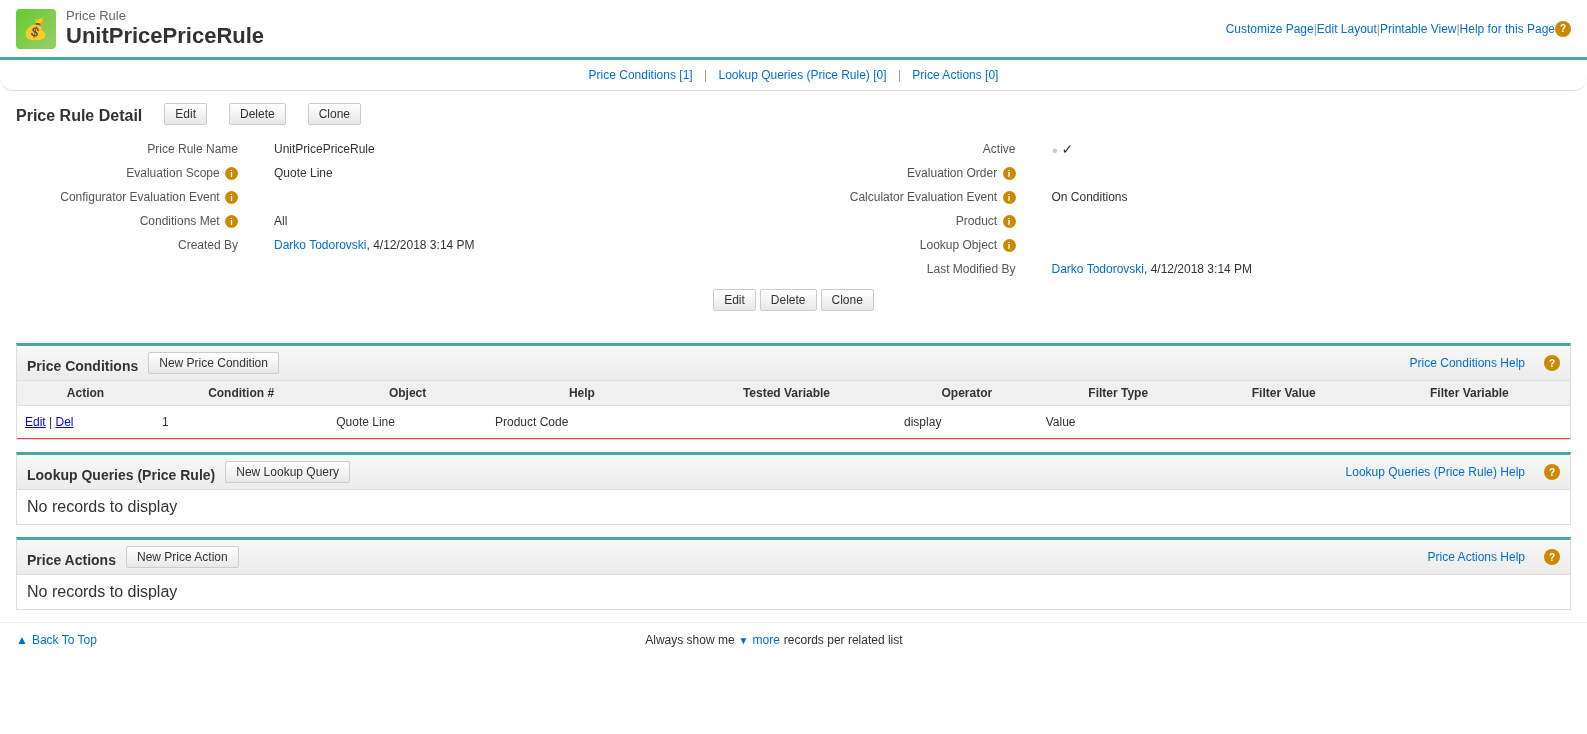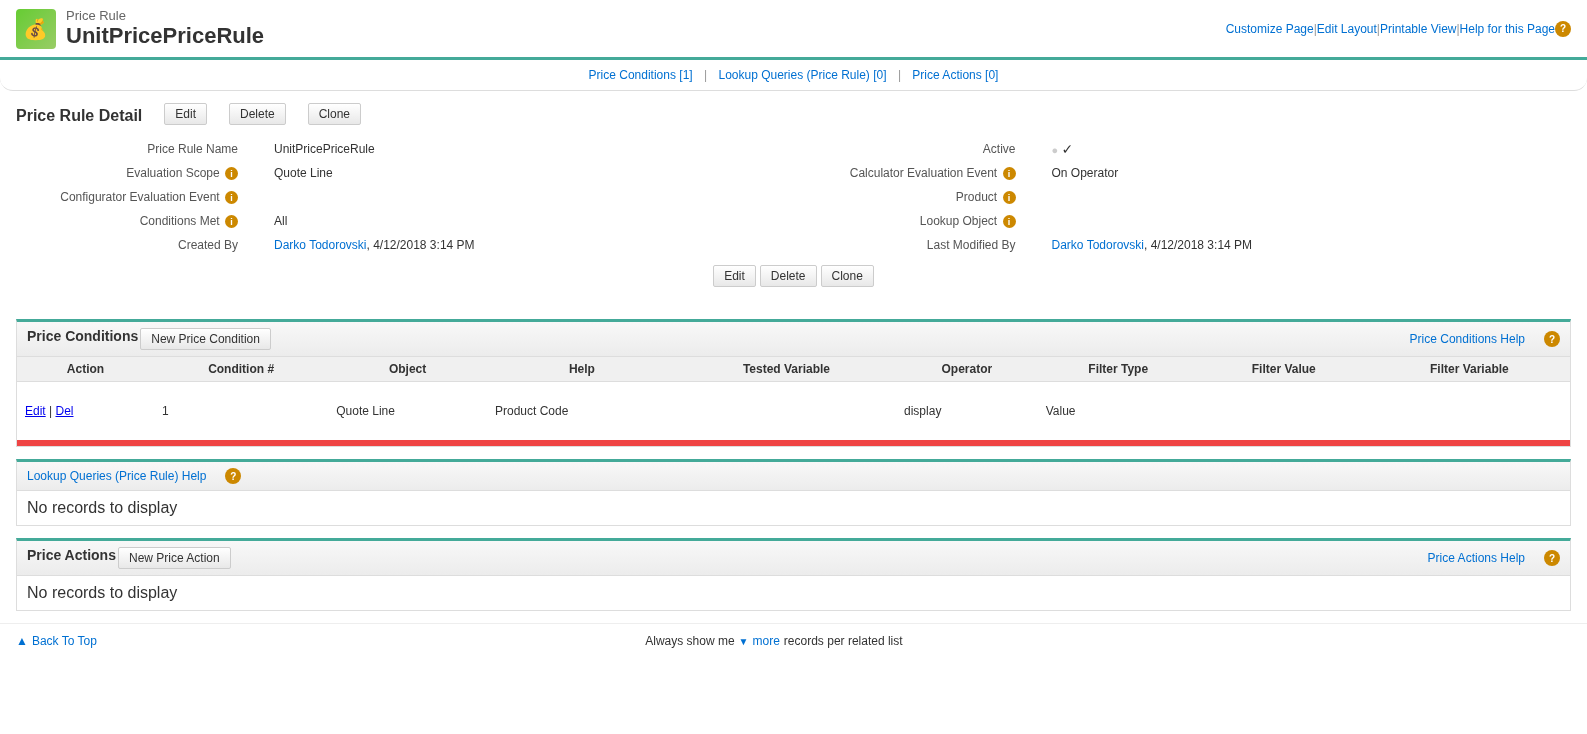--- a/index.html
+++ b/index.html
@@ -38,30 +38,30 @@
     .field-value { color: #333; font-size: 12px; }
     .field-value a { color: #0070d2; text-decoration: none; }
     .info-icon { display: inline-flex; align-items: center; justify-content: center; width: 13px; height: 13px; background: #c80; color: #fff; border-radius: 50%; font-size: 9px; font-weight: bold; cursor: pointer; margin-left: 2px; vertical-align: middle; }
     .checkmark { color: #333; font-size: 14px; }
 
     .detail-footer { display: flex; justify-content: center; gap: 4px; padding: 8px 0; }
 
     
     .related-section { border: 1px solid #ddd; margin-top: 12px; border-top: 3px solid #4a9; }
     .related-header { background: linear-gradient(to bottom, #f8f8f8, #ececec); padding: 6px 10px; display: flex; align-items: center; justify-content: space-between; border-bottom: 1px solid #ddd; }
-    .related-header-left { display: flex; align-items: flex-start; gap: 2px; }
+    .related-header-left { display: flex; align-items: flex-end; gap: 10px; }
     .related-header h3 { font-size: 14px; font-weight: bold; color: #333; }
     .related-header-right { display: flex; align-items: center; gap: 19px; font-size: 12px; color: #0070d2; }
     .related-header-right a { color: #0070d2; text-decoration: none; }
 
     
     table { width: 100%; border-collapse: collapse; font-size: 12px; }
     thead tr { background: #f0f0f0; }
     th { padding: 5px 8px; text-align: center; font-weight: bold; color: #333; border-bottom: 1px solid #ddd; white-space: nowrap; }
-    td { padding: 22px 8px; border-bottom: 6px solid #ef4444; color: #333; vertical-align: top; }
+    td { padding: 9px 8px; border-bottom: 1px solid #ef4444; color: #333; vertical-align: top; }
     .no-records { padding: 8px 10px; color: #333; font-size: 16px; }
 
     
     .footer { padding: 10px 16px; display: flex; align-items: center; justify-content: space-between; border-top: 1px solid #eee; margin-top: 12px; }
     .back-to-top { color: #0070d2; text-decoration: none; font-size: 12px; display: flex; align-items: center; gap: 4px; }
     .footer-center { font-size: 12px; color: #333; display: flex; align-items: center; gap: 4px; }
     .footer-center a { color: #0070d2; text-decoration: none; }
     .dropdown-arrow { color: #0070d2; font-size: 10px; }
   </style>
 </head>
@@ -134,22 +134,26 @@
 
       <div class="detail-right">
         <div class="field-row">
           <span class="field-label">Active</span>
           <span class="field-value">
             <span style="color:#ccc; font-size:11px;">●</span>
             <span class="checkmark">✓</span>
           </span>
         </div>
         <div class="field-row">
+          <span class="field-label">Evaluation Order <span class="info-icon">i</span></span>
+          <span class="field-value"></span>
+        </div>
+        <div class="field-row">
           <span class="field-label">Calculator Evaluation Event <span class="info-icon">i</span></span>
-          <span class="field-value">On Operator</span>
+          <span class="field-value">On Conditions</span>
         </div>
         <div class="field-row">
           <span class="field-label">Product <span class="info-icon">i</span></span>
           <span class="field-value"></span>
         </div>
         <div class="field-row">
           <span class="field-label">Lookup Object <span class="info-icon">i</span></span>
           <span class="field-value"></span>
         </div>
         <div class="field-row">
@@ -206,20 +210,24 @@
           <td>Value</td>
           <td></td>
           <td></td>
         </tr>
       </tbody>
     </table>
   </div>
 
   <div class="related-section" id="lookup-queries">
     <div class="related-header">
+      <div class="related-header-left">
+        <h3>Lookup Queries (Price Rule)</h3>
+        <button class="btn">New Lookup Query</button>
+      </div>
       <div class="related-header-right">
         <a href="#">Lookup Queries (Price Rule) Help</a>
         <span class="help-circle">?</span>
       </div>
     </div>
     <div class="no-records">No records to display</div>
   </div>
 
   <div class="related-section" id="price-actions">
     <div class="related-header">

